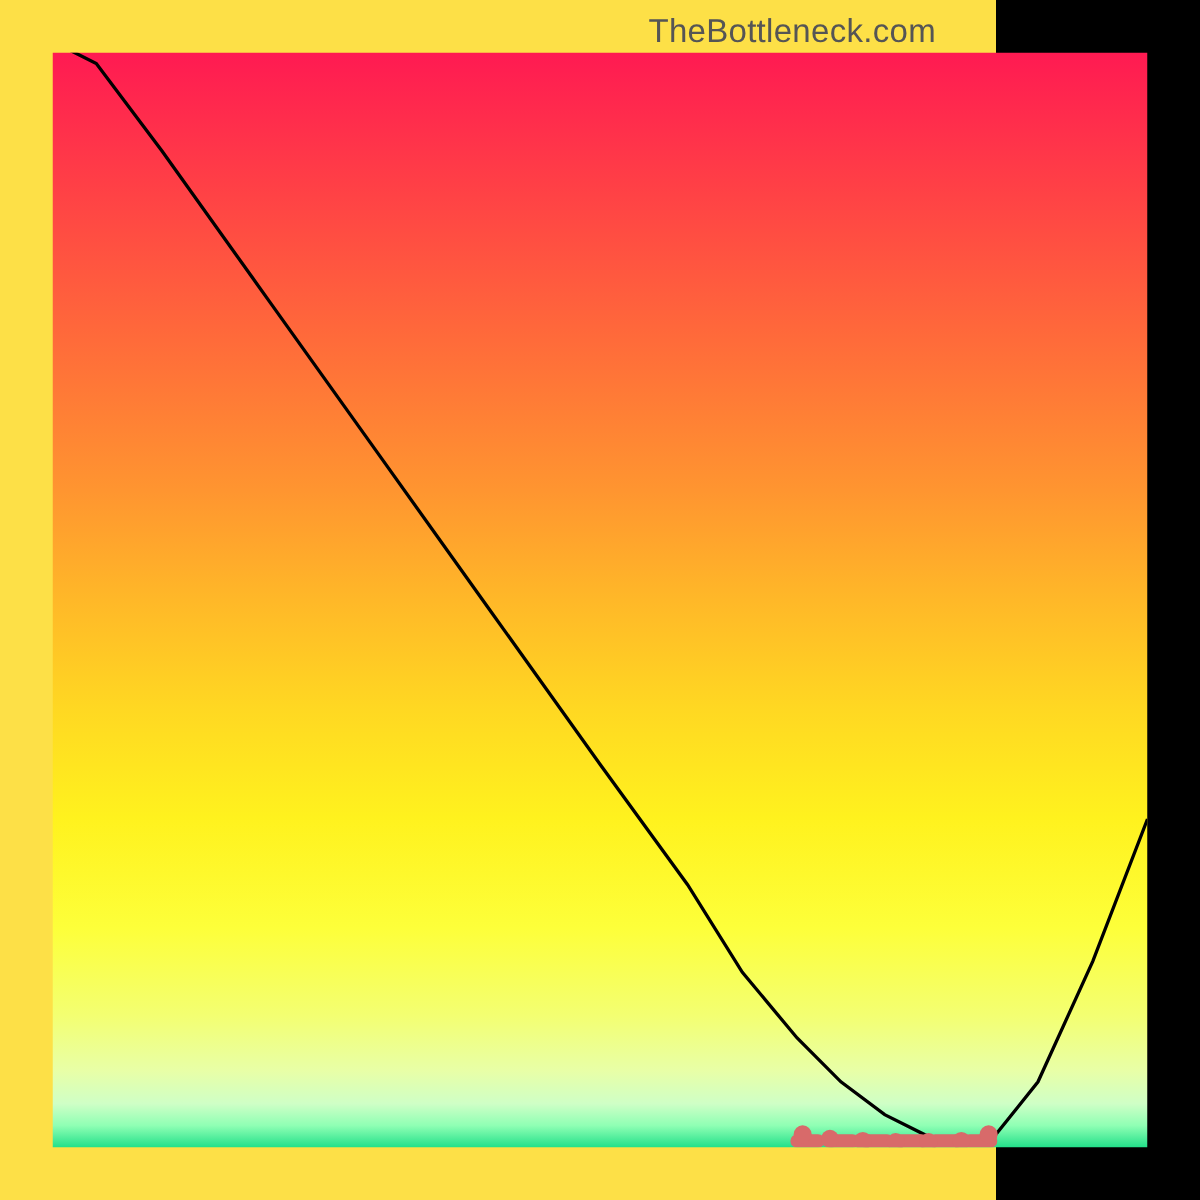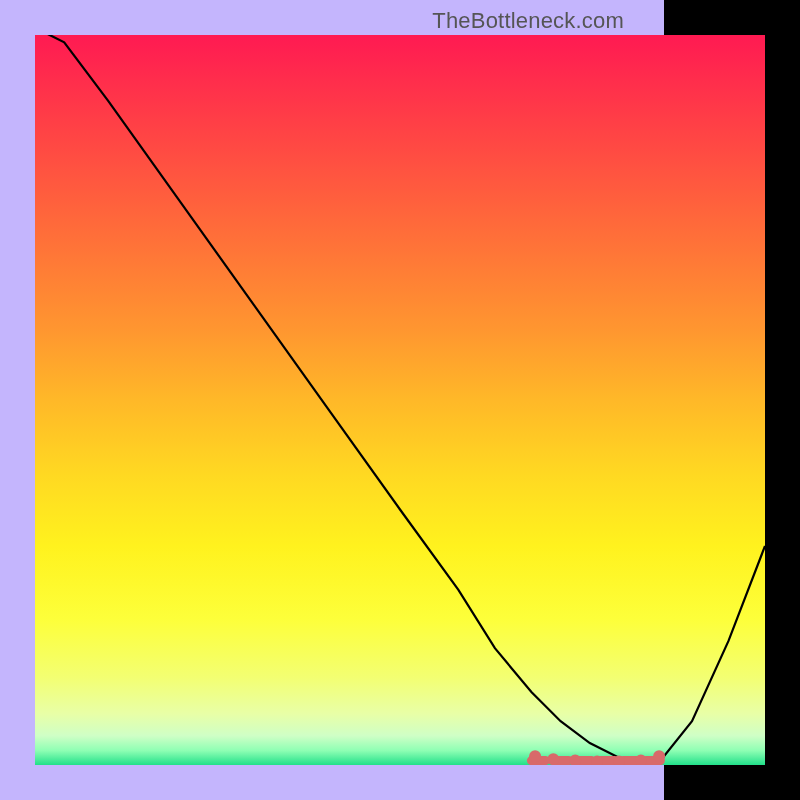--- a/index.html
+++ b/index.html
@@ -10,21 +10,21 @@
     background: #000;
     overflow: hidden;
     font-family: Arial, Helvetica, sans-serif;
   }
   .frame {
     position: absolute;
     top: 0;
     left: 0;
     width: 664px;
     height: 800px;
-    background: #c4b5fd;
+    background: #fde047;
   }
   .plot {
     position: absolute;
     top: 35px;
     left: 35px;
     width: 730px;
     height: 730px;
     overflow: hidden;
   }
   .gradient {

